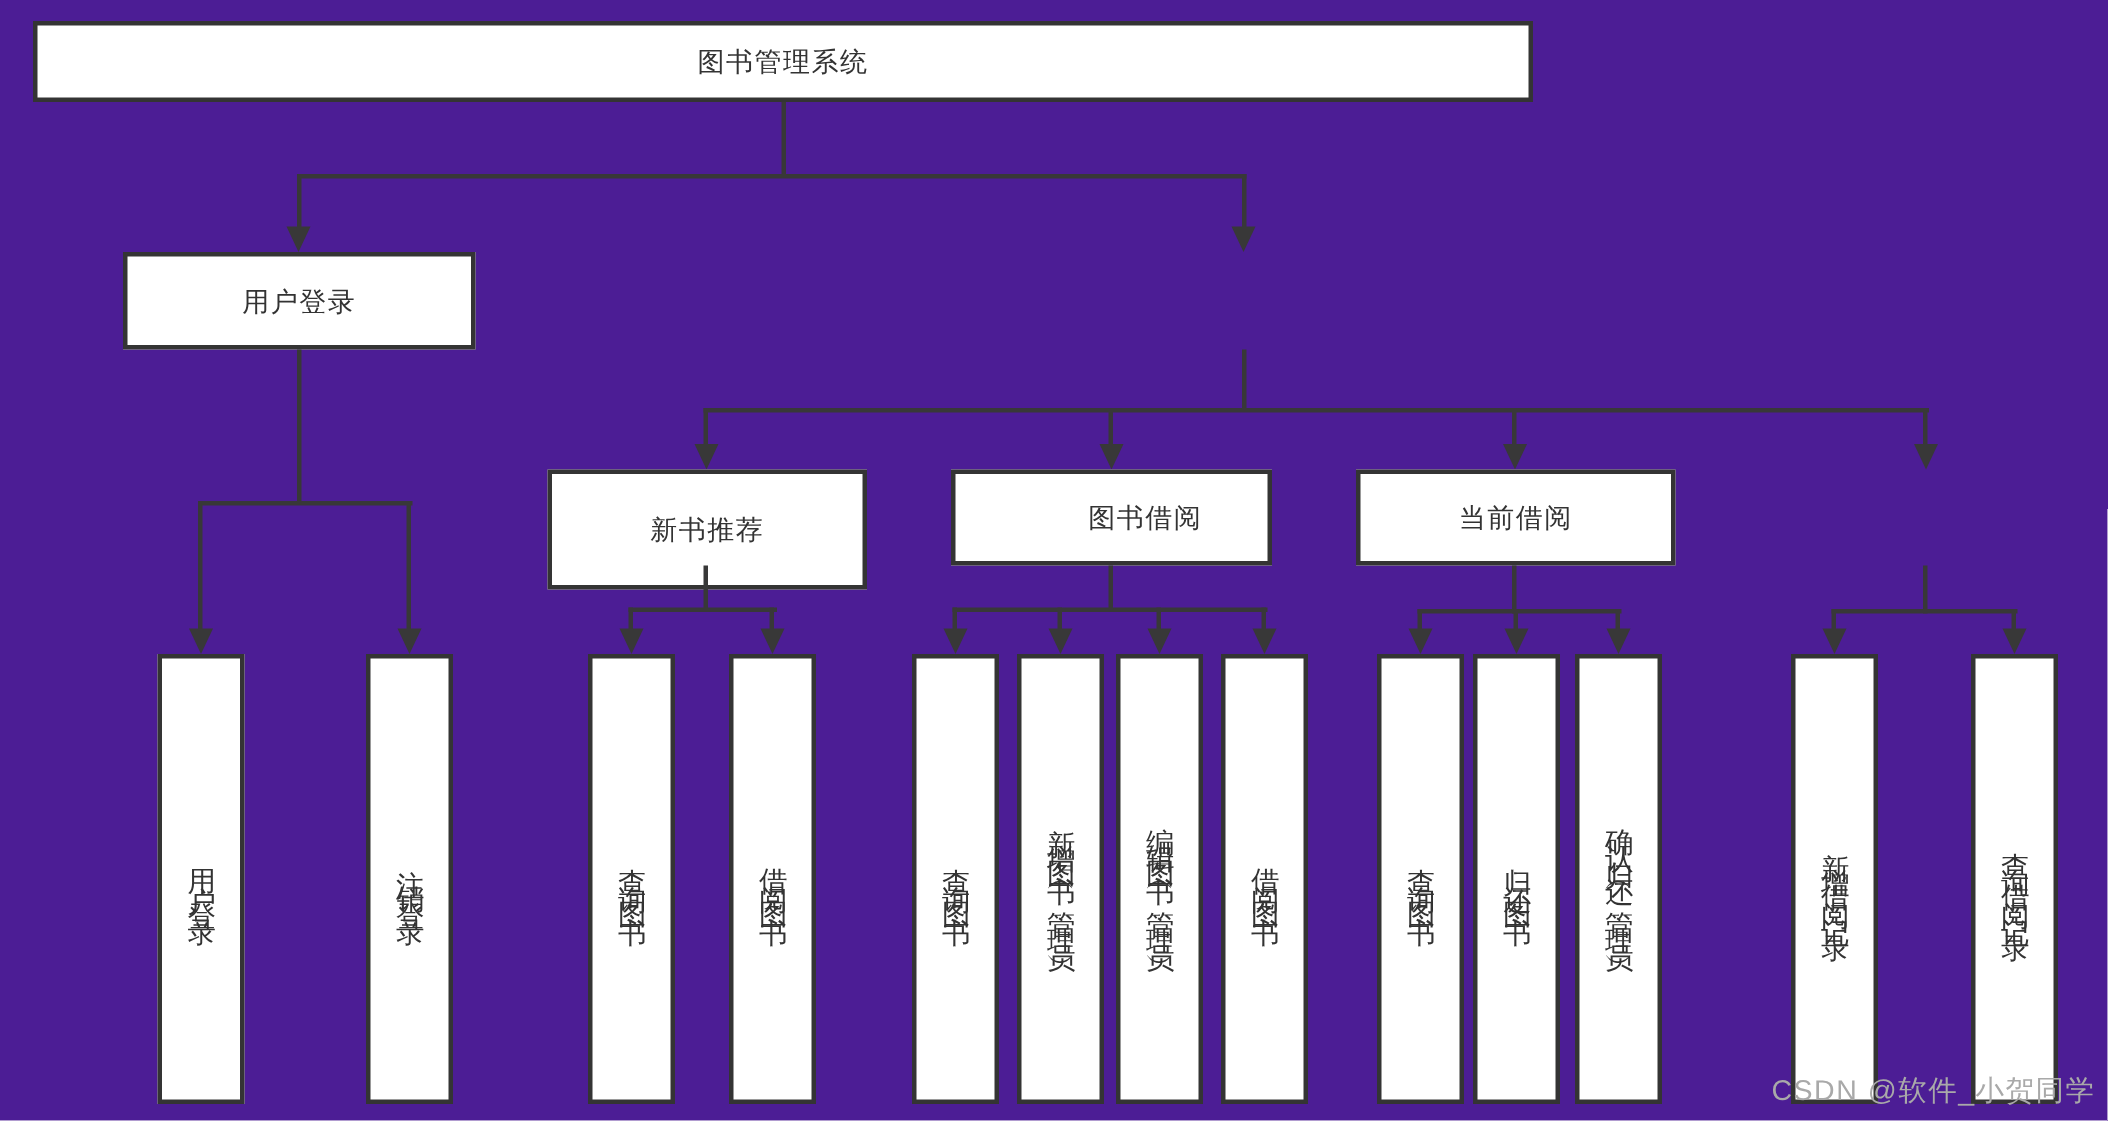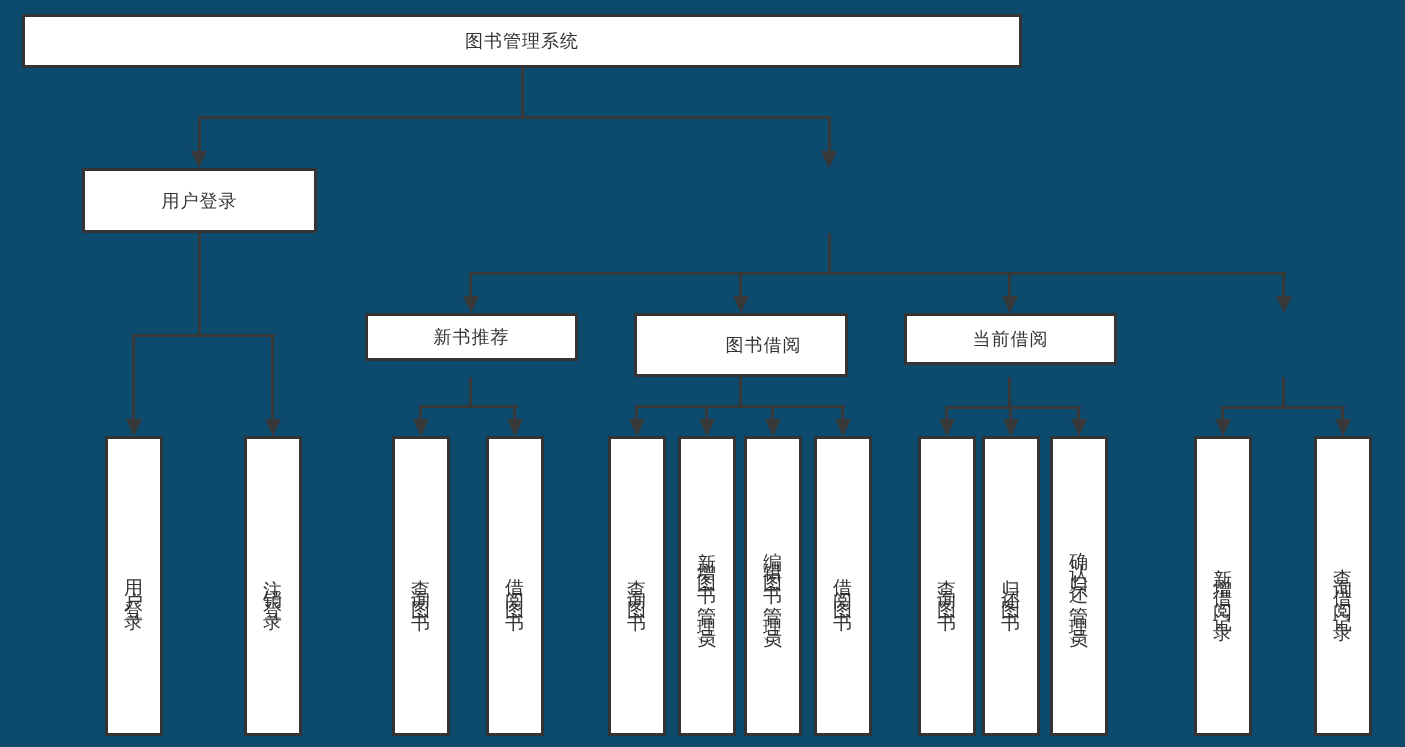--- a/index.html
+++ b/index.html
@@ -1,17 +1,17 @@
 <!DOCTYPE html>
 <html><head>
 <meta charset="utf-8">
 <style>
   html,body{margin:0;padding:0;background:#ffffff;}
   #canvas{
-    position:relative;width:1405px;height:747px;background:#0c4a6e;
+    position:relative;width:1405px;height:747px;background:#4c1d95;
     font-family:"Liberation Sans","DejaVu Sans",sans-serif;
     color:#333333;overflow:hidden;
   }
   .box{
     position:absolute;box-sizing:border-box;
     border:3px solid #343434;background:#ffffff;
     display:flex;align-items:center;justify-content:center;
     font-size:18px;color:#333333;letter-spacing:1px;
   }
   .vbox{
@@ -58,23 +58,23 @@
   <div class="hline" style="left:469px;top:272px;width:817px;"></div>
   <div class="vline" style="left:469px;top:272px;height:26px;"></div>
   <div class="arw" style="left:463px;top:296px;"></div>
   <div class="vline" style="left:739px;top:272px;height:26px;"></div>
   <div class="arw" style="left:733px;top:296px;"></div>
   <div class="vline" style="left:1008px;top:272px;height:26px;"></div>
   <div class="arw" style="left:1002px;top:296px;"></div>
   <div class="vline" style="left:1282px;top:272px;height:26px;"></div>
   <div class="arw" style="left:1276px;top:296px;"></div>
 
-  <div class="box" style="left:365px;top:313px;width:213px;height:48px;">新书推荐</div>
+  <div class="box" style="left:365px;top:313px;width:213px;height:80px;">新书推荐</div>
   <div class="box" style="left:634px;top:313px;width:214px;height:64px;padding-left:45px;">图书借阅</div>
-  <div class="box" style="left:904px;top:313px;width:213px;height:52px;">当前借阅</div>
+  <div class="box" style="left:904px;top:313px;width:213px;height:64px;">当前借阅</div>
 
   <div class="vline" style="left:469px;top:377px;height:30px;"></div>
   <div class="hline" style="left:419px;top:405px;width:99px;"></div>
   <div class="vline" style="left:419px;top:405px;height:16px;"></div>
   <div class="arw" style="left:413px;top:419px;"></div>
   <div class="vline" style="left:513px;top:405px;height:16px;"></div>
   <div class="arw" style="left:507px;top:419px;"></div>
 
   <div class="vline" style="left:739px;top:377px;height:30px;"></div>
   <div class="hline" style="left:635px;top:405px;width:210px;"></div>
@@ -114,14 +114,15 @@
   <div class="box vbox" style="left:744px;top:436px;width:58px;height:300px;letter-spacing:11px;">编辑图书（管理员）</div>
   <div class="box vbox" style="left:814px;top:436px;width:58px;height:300px;">借阅图书</div>
 
   <div class="box vbox" style="left:918px;top:436px;width:58px;height:300px;">查询图书</div>
   <div class="box vbox" style="left:982px;top:436px;width:58px;height:300px;">归还图书</div>
   <div class="box vbox" style="left:1050px;top:436px;width:58px;height:300px;letter-spacing:11px;">确认归还（管理员）</div>
 
   <div class="box vbox" style="left:1194px;top:436px;width:58px;height:300px;">新增借阅记录</div>
   <div class="box vbox" style="left:1314px;top:436px;width:58px;height:300px;">查询借阅记录</div>
 
+  <div class="watermark">CSDN @软件_小贺同学</div>
 
 </div>
 
 </body></html>

